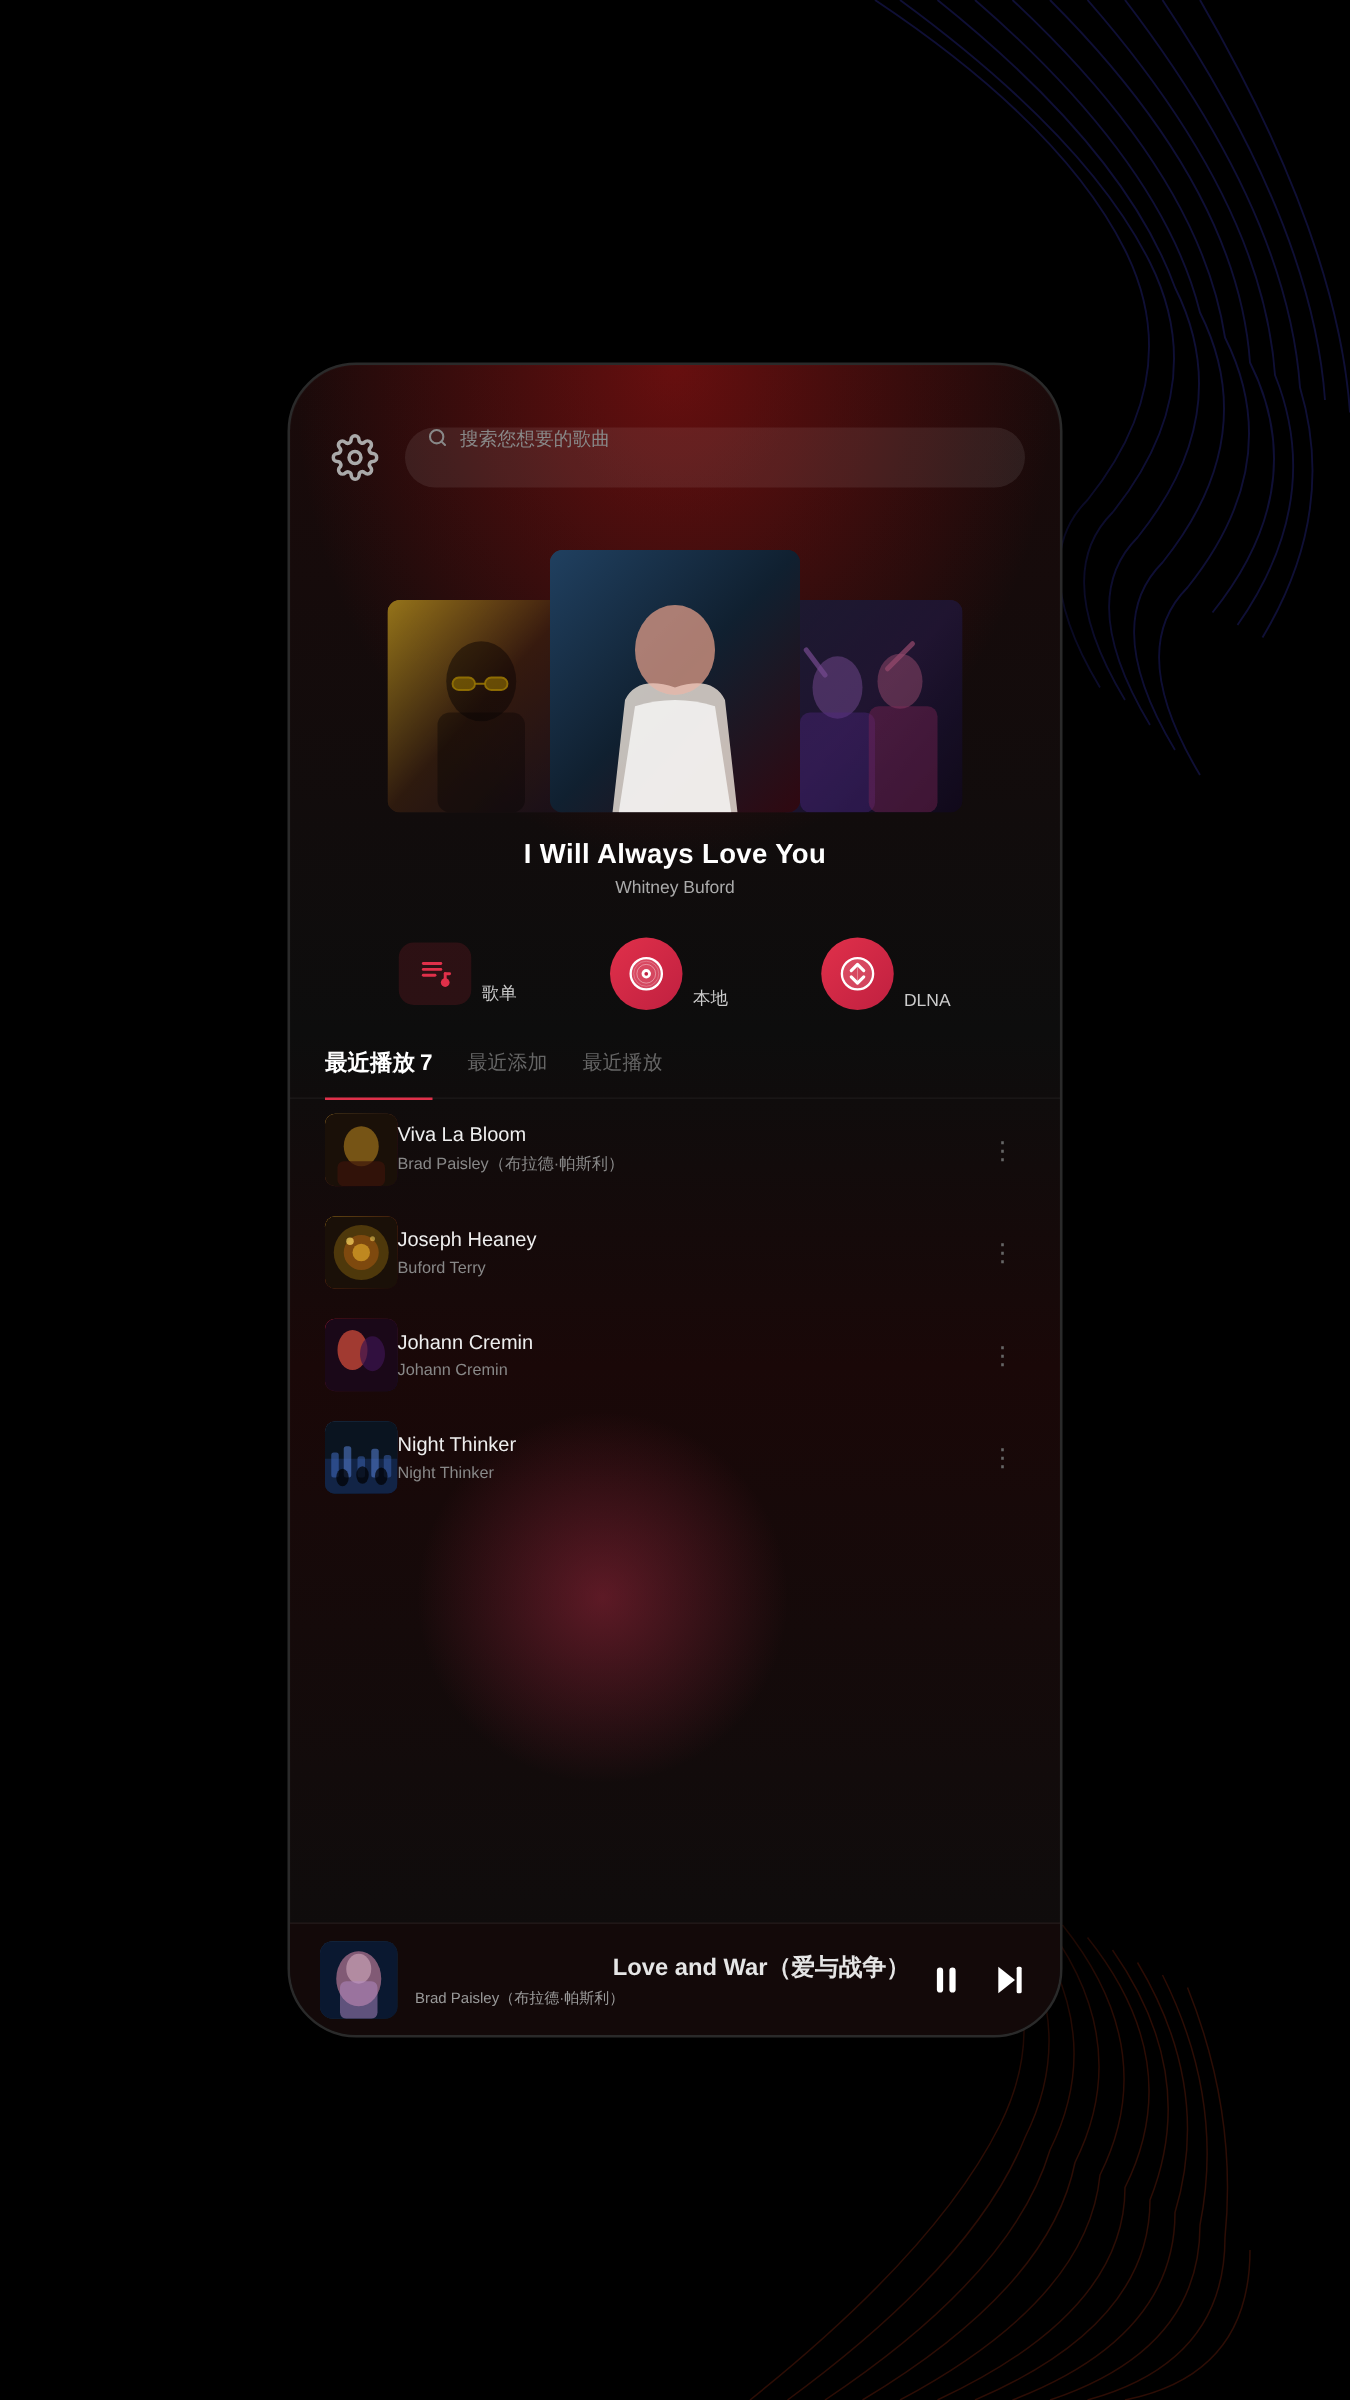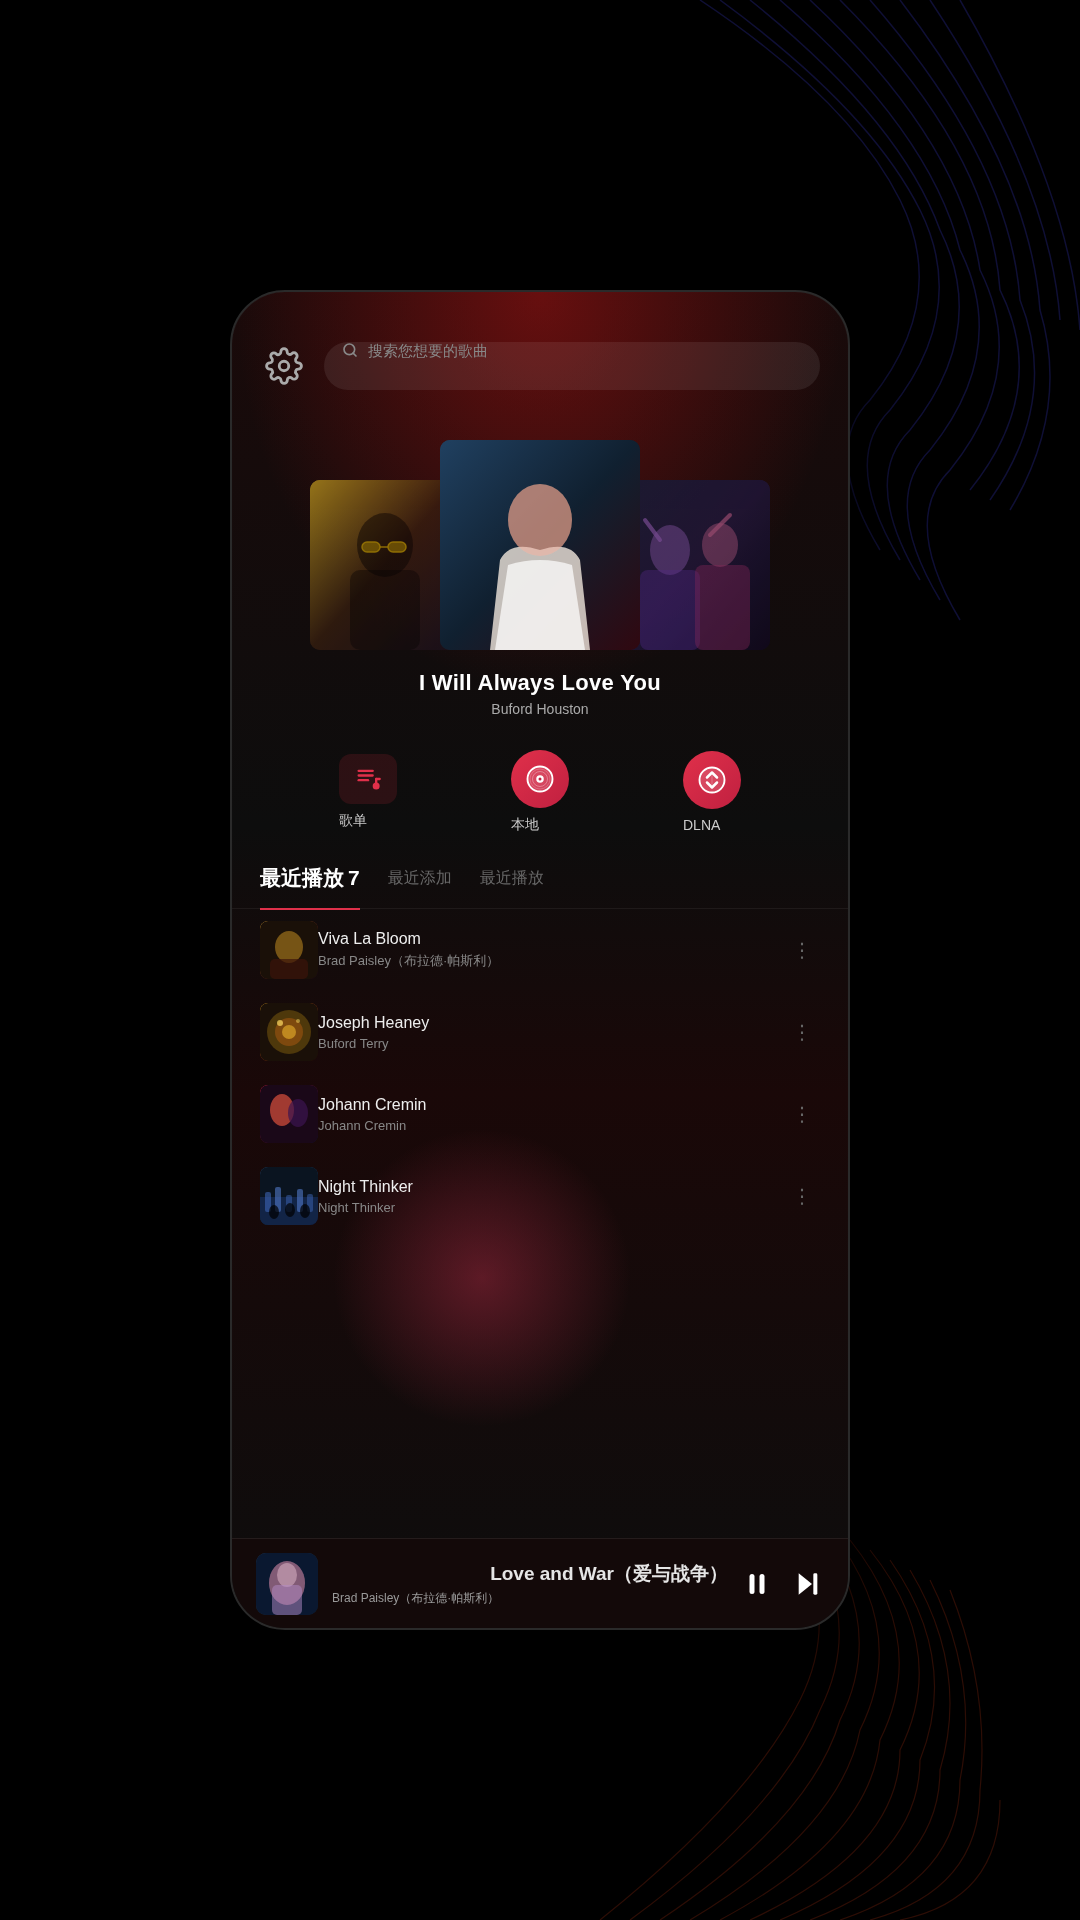--- a/index.html
+++ b/index.html
@@ -214,22 +214,21 @@
     
     .nav-icons {
       display: flex;
       align-items: center;
       justify-content: space-around;
       padding: 28px 50px 20px;
     }
 
     .nav-item {
       display: flex;
-      flex-direction: column;
-      align-items: flex-start;
+      align-items: flex-end;
       gap: 8px;
     }
 
     .nav-icon-circle {
       width: 58px;
       height: 58px;
       background: linear-gradient(135deg, #e0304a, #c02040);
       border-radius: 50%;
       display: flex;
       align-items: center;
@@ -269,21 +268,21 @@
       font-size: 16px;
       color: #666;
       cursor: pointer;
       padding-bottom: 2px;
       position: relative;
     }
 
     .tab.active {
       color: #fff;
       font-weight: 700;
-      font-size: 21px;
+      font-size: 18px;
     }
 
     .tab.active::after {
       content: '';
       position: absolute;
       bottom: -16px;
       left: 0;
       width: 100%;
       height: 2px;
       background: #e0304a;
@@ -540,21 +539,21 @@
               <rect x="20" y="90" width="60" height="80" rx="8" fill="rgba(100,50,180,0.4)"></rect>
               <rect x="75" y="85" width="55" height="85" rx="8" fill="rgba(180,50,120,0.4)"></rect>
             </svg>
           </div>
         </div>
       </div>
     </div>
 
     <div class="song-info">
       <div class="song-title">I Will Always Love You</div>
-      <div class="song-artist">Buford Houston</div>
+      <div class="song-artist">Whitney Buford</div>
     </div>
 
     <div class="nav-icons">
 
       <div class="nav-item">
         <div class="nav-icon-rect">
           <svg width="28" height="28" viewBox="0 0 24 24" fill="#e0304a">
             <rect x="3" y="4" width="14" height="2" rx="1"></rect>
             <rect x="3" y="8" width="14" height="2" rx="1"></rect>
             <rect x="3" y="12" width="10" height="2" rx="1"></rect>

